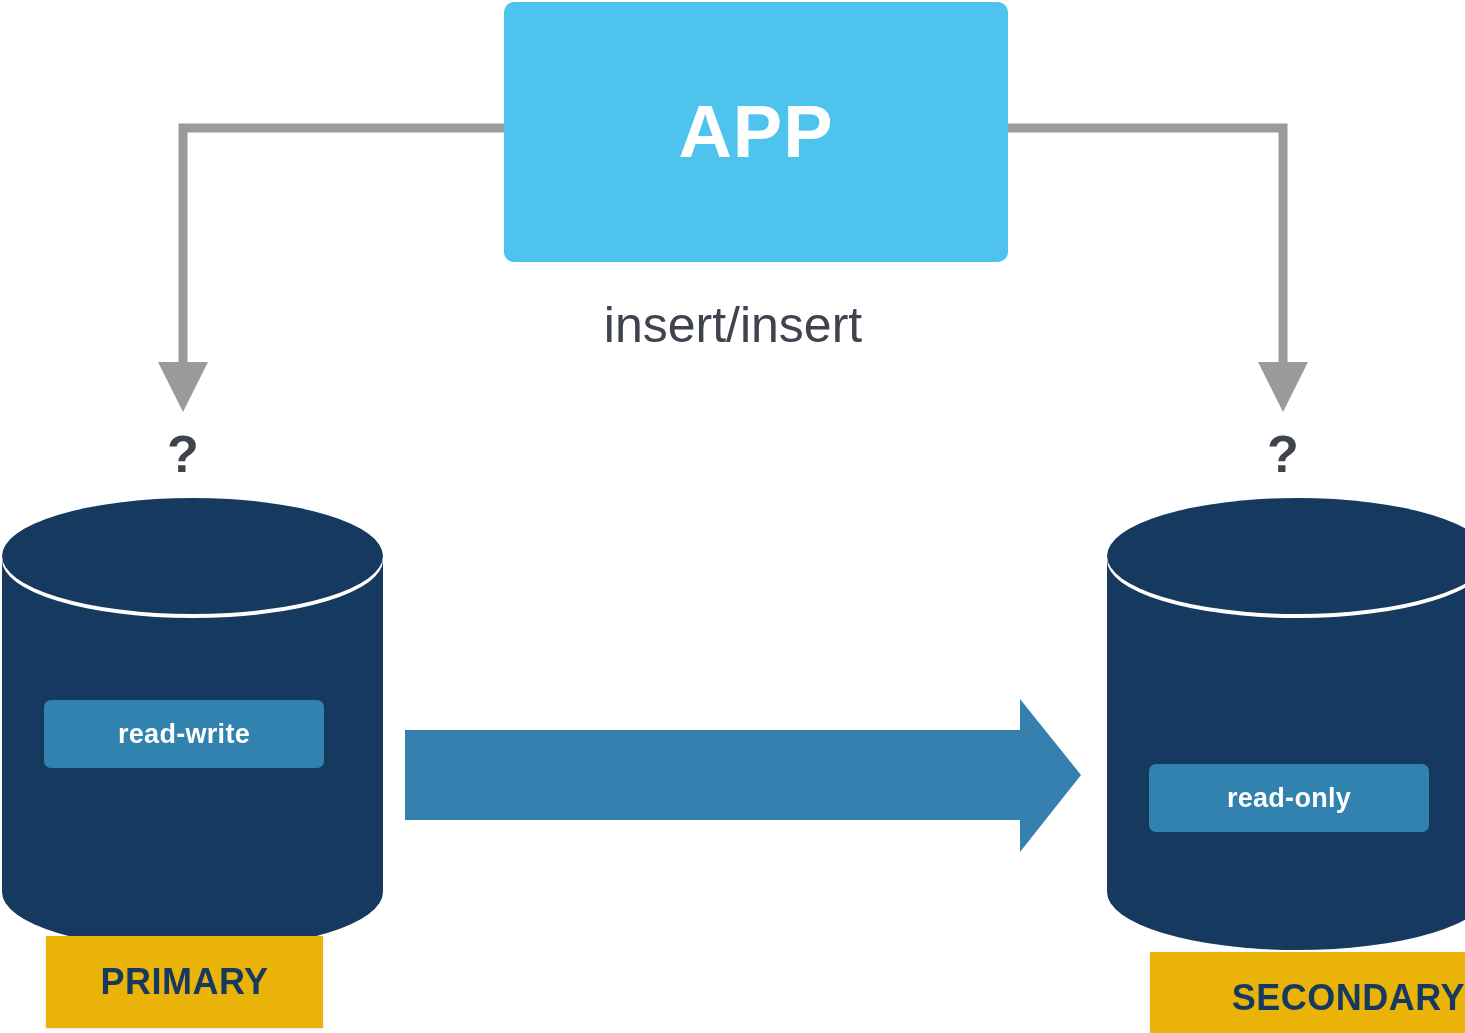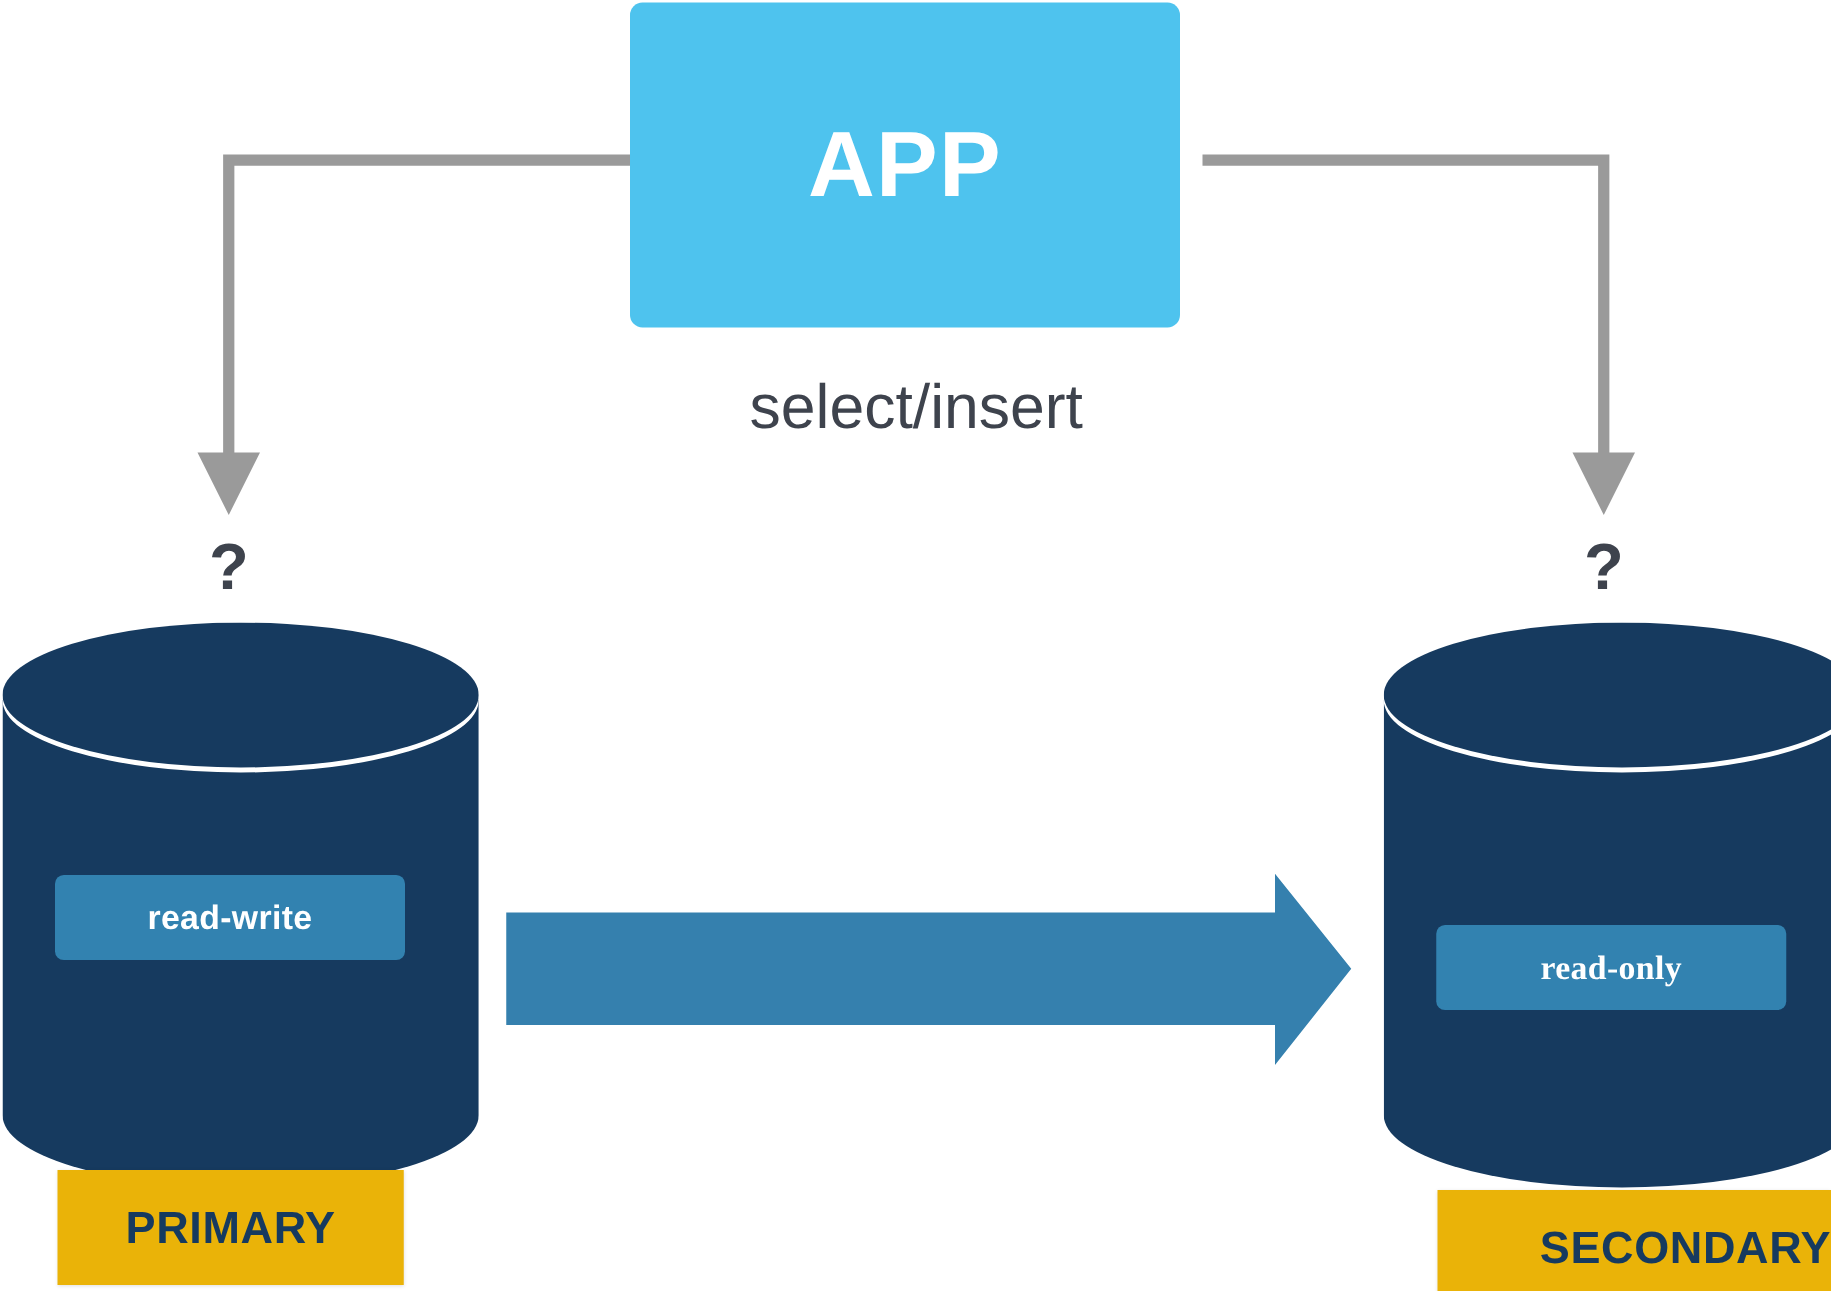--- a/index.html
+++ b/index.html
@@ -16,21 +16,21 @@
     height: 1033px;
     background: #ffffff;
     overflow: hidden;
   }
 
   
   .app-box {
     position: absolute;
     left: 504px;
     top: 2px;
-    width: 440px;
+    width: 504px;
     height: 260px;
     background: #4ec3ee;
     border-radius: 10px;
     display: flex;
     align-items: center;
     justify-content: center;
   }
   .app-label {
     color: #ffffff;
     font-size: 74px;
@@ -92,21 +92,21 @@
     border-radius: 7px;
     display: flex;
     align-items: center;
     justify-content: center;
     color: #ffffff;
     font-size: 27px;
     font-weight: bold;
     letter-spacing: 0.3px;
   }
   .badge-left  { left: 44px;   top: 700px; width: 280px; }
-  .badge-right { left: 1149px; top: 740px; width: 280px; font-family: Liberation Serif, serif; }
+  .badge-right { left: 1149px; top: 764px; width: 280px; }
 
   
   .plate {
     position: absolute;
     background: #eab308;
     display: flex;
     align-items: center;
     justify-content: center;
     color: #163a5f;
     font-size: 36px;
@@ -153,21 +153,21 @@
     <g>
       <path d="M 962 128 L 1283 128 L 1283 368" fill="none" stroke="#9a9a9a" stroke-width="9"></path>
       <path d="M 1258 362 L 1308 362 L 1283 412 Z" fill="#9a9a9a"></path>
     </g>
   </svg>
 
   <div class="app-box">
     <span class="app-label">APP</span>
   </div>
 
-  <div class="caption">select/insert</div>
+  <div class="caption">insert/insert</div>
 
   <div class="qmark left">?</div>
   <div class="qmark right">?</div>
 
   <div class="db db-left">
     <svg class="db-svg" viewBox="0 0 381 456" width="381" height="456" xmlns="http://www.w3.org/2000/svg">
 
       <path d="M 0 62 L 0 394 A 190.5 58 0 0 0 381 394 L 381 62 Z" fill="#163a5f"></path>
 
       <path d="M 0 62 A 190.5 58 0 0 0 381 62 L 381 40 A 190.5 58 0 0 1 0 40 Z" fill="#ffffff"></path>

